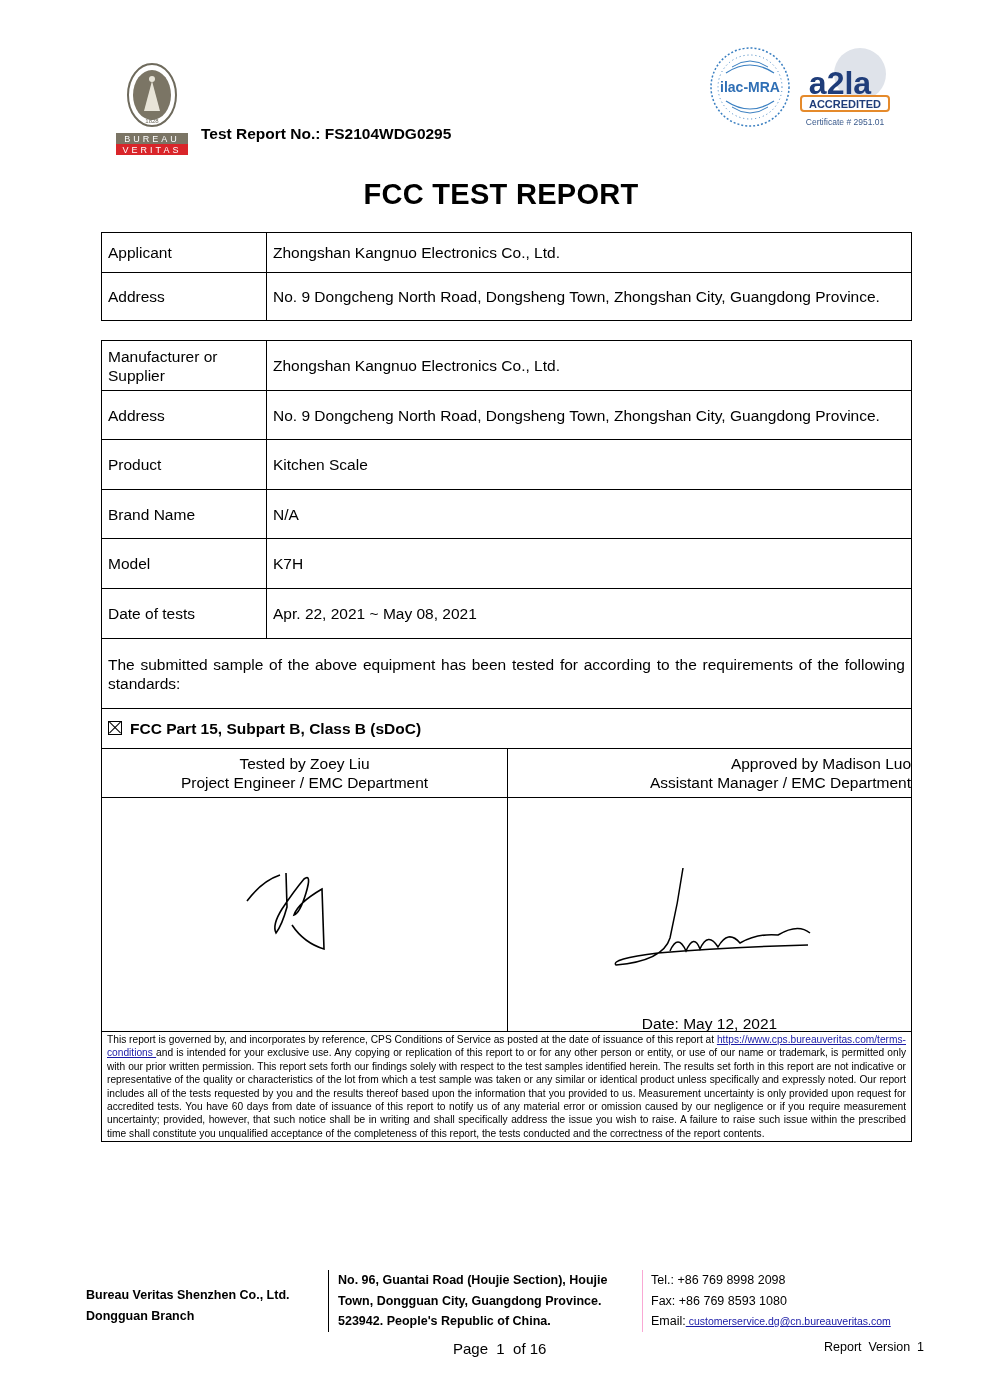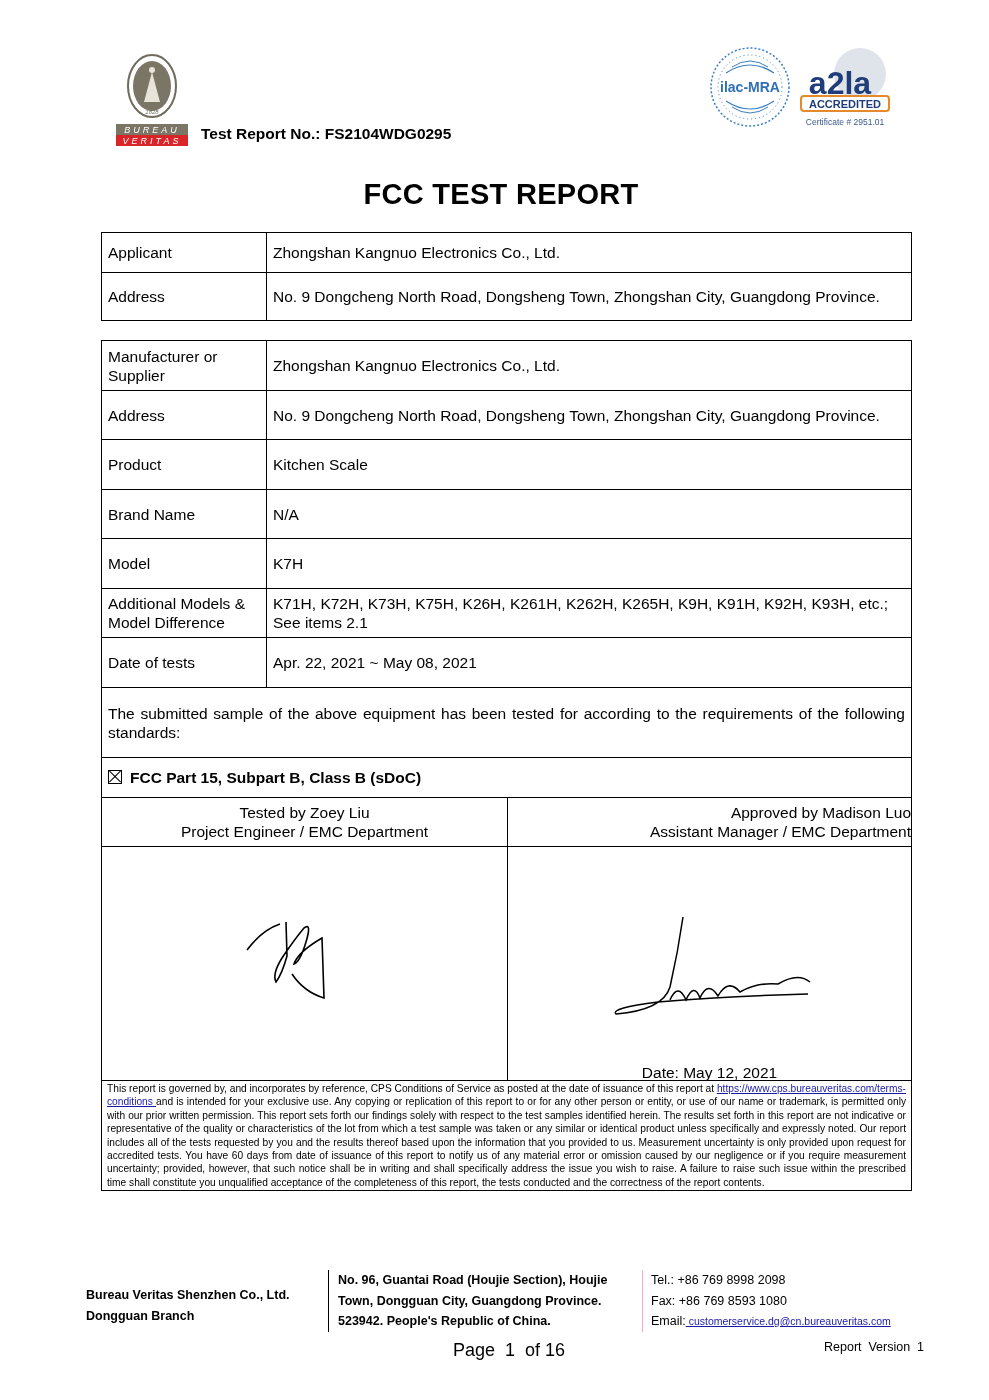--- a/index.html
+++ b/index.html
@@ -1,20 +1,20 @@
 <!DOCTYPE html>
 <html><head>
 <meta charset="utf-8">
 <style>
   html, body { margin:0; padding:0; background:#fff; }
   body { width:989px; height:1400px; position:relative; font-family:"Liberation Sans", sans-serif; color:#000; overflow:hidden; }
   .abs { position:absolute; }
 
   
-  #bv-logo { left:114px; top:54px; width:76px; height:96px;font-style:italic; }
+  #bv-logo { left:114px; top:63px; width:76px; height:96px; }
   #report-no { left:201px; top:125px; font-size:15.5px; font-weight:bold; }
   #ilac-logo { left:708px; top:45px; width:84px; height:84px; }
   #a2la-logo { left:796px; top:46px; width:98px; height:84px; }
   #title { left:0; width:1002px; top:178px; text-align:center; font-size:29px; font-weight:bold; letter-spacing:0.3px; }
 
   table { border-collapse:collapse; position:absolute; left:101px; width:811px; font-size:15.5px; }
   td { border:1px solid #000; padding:0 6px; vertical-align:middle; line-height:19px; }
   td.lbl { width:152px; }
   #t1 { top:232px; }
   #t2 { top:340px; }
@@ -27,21 +27,21 @@
   .box-icon::after { transform:rotate(-45deg); }
   u { text-decoration:underline; text-underline-offset:2px; }
 
   .disclaimer { font-size:10.2px; line-height:13.4px; text-align:justify; padding:1px 5px 1px 5px; }
   .link { color:#1a1aa6; text-decoration:underline; }
 
   
   #foot-company { left:86px; top:1285px; font-size:12.5px; font-weight:bold; line-height:21px; }
   #foot-addr { left:328px; top:1270px; border-left:1px solid #000; padding-left:9px; font-size:12.5px; font-weight:bold; line-height:20.5px; height:62px; }
   #foot-contact { left:642px; top:1270px; border-left:1px solid #f9a8d4; padding-left:8px; font-size:12.5px; line-height:20.5px; height:62px; }
-  #foot-page { left:453px; top:1340px; font-size:18px; }
+  #foot-page { left:453px; top:1340px; font-size:15px; }
   #foot-version { left:824px; top:1340px; font-size:12.5px; }
 </style>
 </head>
 <body>
 
 <div id="bv-logo" class="abs">
   <svg width="76" height="96" viewBox="0 0 76 96">
     <ellipse cx="38" cy="32" rx="24" ry="31" fill="#fff" stroke="#6e6a5c" stroke-width="2"></ellipse>
     <ellipse cx="38" cy="32" rx="19" ry="25" fill="#7b7565"></ellipse>
     <path d="M30 48 L38 18 L46 48 Z" fill="#e8e4d8"></path>
@@ -107,24 +107,20 @@
     <td>Kitchen Scale</td>
   </tr>
   <tr style="height:49px">
     <td class="lbl">Brand Name</td>
     <td>N/A</td>
   </tr>
   <tr style="height:50px">
     <td class="lbl">Model</td>
     <td>K7H</td>
   </tr>
-  <tr style="height:49px">
-    <td class="lbl">Additional Models &amp; Model Difference</td>
-    <td>K71H, K72H, K73H, K75H, K26H, K261H, K262H, K265H, K9H, K91H, K92H, K93H, etc.; See items 2.1</td>
-  </tr>
   <tr style="height:50px">
     <td class="lbl">Date of tests</td>
     <td>Apr. 22, 2021 ~ May 08, 2021</td>
   </tr>
   <tr style="height:70px">
     <td colspan="2" class="just">The submitted sample of the above equipment has been tested for according to the requirements of the following standards:</td>
   </tr>
   <tr style="height:40px">
     <td colspan="2" class="bold">
       <span class="box-icon"></span><span>FCC Part 15, Subpart B, Class B (sDoC)</span>

